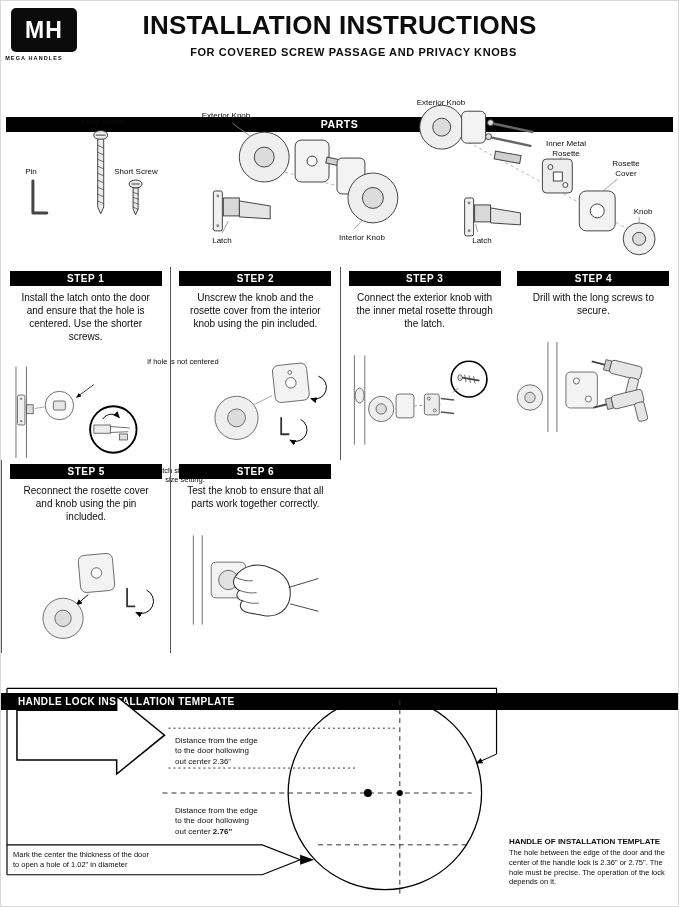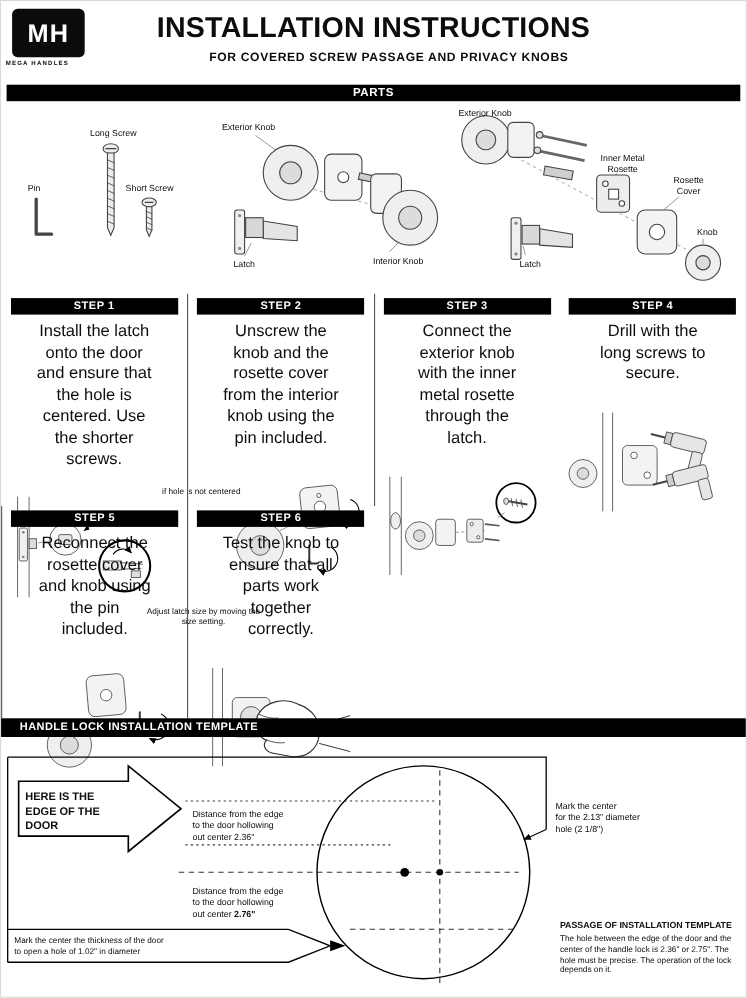--- a/index.html
+++ b/index.html
@@ -11,36 +11,36 @@
   .logo-box { position:absolute; left:10px; top:7px; width:66px; height:44px; background:#0b0b0b; color:#fff;
               display:flex; align-items:center; justify-content:center; font-weight:bold; font-size:23px;
               border-radius:5px; letter-spacing:1px; }
   .brand { position:absolute; left:2px; top:54px; width:62px; font-size:5.5px; font-weight:bold;
            letter-spacing:1.1px; text-align:center; }
   .title-wrap { position:absolute; left:0; right:0; top:9px; text-align:center; }
   .title-wrap h1 { font-size:26px; font-weight:800; letter-spacing:0.2px; }
   .subtitle { font-size:11px; font-weight:bold; letter-spacing:0.6px; margin-top:5px;margin-left:28px; }
 
   
-  .banner { position:absolute; background:#000; color:#fff; font-weight:bold; }
+  .banner { position:absolute; background:#000; color:#fff; font-weight:bold;margin-top:40px; }
   .parts-banner { left:5px; right:5px; top:76px; height:15px; font-size:10.5px; text-align:center; line-height:15px; letter-spacing:0.5px; }
   .template-banner { left:0; right:0; top:652px; height:17px; font-size:10px; line-height:17px; padding-left:17px; letter-spacing:0.4px; }
 
   
   .parts-area { position:absolute; left:0; right:0; top:94px; height:172px; }
   .plabel { position:absolute; font-size:8px; line-height:1.2; text-align:center; white-space:pre-line; }
 
   
   .steps-grid { position:absolute; left:0; right:0; top:266px; height:386px;
                 display:grid; grid-template-columns:repeat(4,1fr); grid-template-rows:193px 193px; }
   .step-cell { position:relative; padding-top:4px; }
   .step-cell.vline { border-left:1px solid #555; }
   .step-banner { width:152px; height:15px; margin:0 auto 5px auto; background:#000; color:#fff;
                  font-weight:bold; font-size:10px; text-align:center; line-height:15px; letter-spacing:0.5px; }
-  .step-text { font-size:15px; line-height:1.3; text-align:center; padding:0 30px; min-height:26px; }
+  .step-text { font-size:10px; line-height:1.3; text-align:center; padding:0 14px; min-height:26px; }
   .step-art { position:relative; height:136px; margin-top:2px; }
   .step-art svg { position:absolute; inset:0; width:100%; height:100%; }
   .note { position:absolute; font-size:7.5px; line-height:1.25; text-align:center;margin-left:29px; }
 
   
   .template-area { position:absolute; left:0; right:0; top:669px; height:237px; }
   .template-area svg { position:absolute; inset:0; width:100%; height:100%; }
   .t-text { position:absolute; font-size:8px; line-height:1.3; white-space:pre-line; }
   .edge-label { left:22px; top:48px; width:92px; font-size:10px; font-weight:bold; line-height:1.35; }
   .dist1 { left:174px; top:66px; width:120px; }
@@ -355,29 +355,25 @@
         <line x1="168" y1="58" x2="398" y2="58" stroke-dasharray="2,3"></line>
         <line x1="168" y1="98" x2="356" y2="98" stroke-dasharray="2,3"></line>
         <line x1="162" y1="123" x2="472" y2="123" stroke-dasharray="5,4"></line>
         <line x1="318" y1="175" x2="470" y2="175" stroke-dasharray="5,4"></line>
         <line x1="400" y1="30" x2="400" y2="224" stroke-dasharray="5,4"></line>
       </g>
       <circle cx="385" cy="123" r="97" fill="none" stroke="#000" stroke-width="1.3"></circle>
       <circle cx="368" cy="123" r="4" fill="#000"></circle>
       <circle cx="400" cy="123" r="3" fill="#000"></circle>
     </svg>
-    <div class="t-text edge-label">HERE IS THE EDGE OF THE DOOR</div>
     <div class="t-text dist1">Distance from the edge
 to the door hollowing
 out center 2.36"</div>
     <div class="t-text dist2"><span>Distance from the edge
 to the door hollowing
 out center </span><b>2.76"</b></div>
-    <div class="t-text mark-right">Mark the center
-for the 2.13" diameter
-hole (2 1/8")</div>
     <div class="t-text mark-bottom">Mark the center the thickness of the door
 to open a hole of 1.02" in diameter</div>
-    <div class="t-text removal-title">PASSAGE OF INSTALLATION TEMPLATE</div>
+    <div class="t-text removal-title">HANDLE OF INSTALLATION TEMPLATE</div>
     <div class="t-text removal-text">The hole between the edge of the door and the center of the handle lock is 2.36" or 2.75". The hole must be precise. The operation of the lock depends on it.</div>
   </div>
 
 </div>
 
 </body></html>

